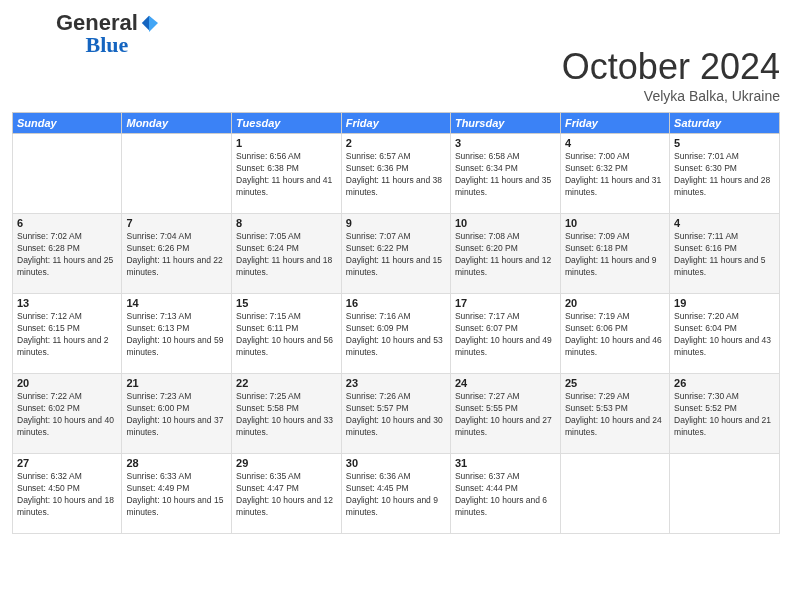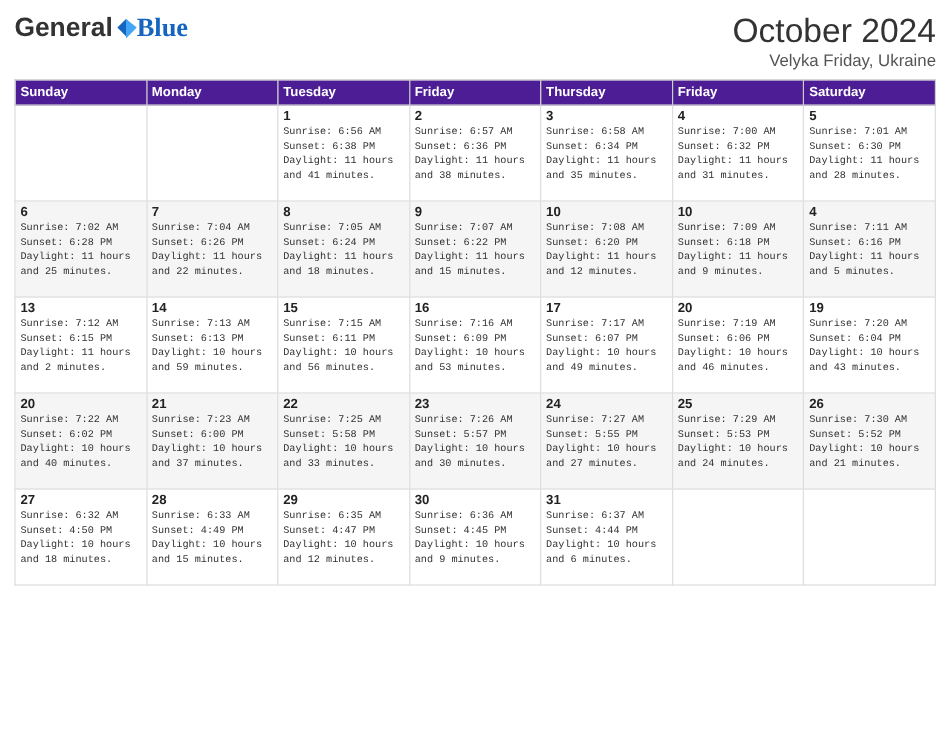--- a/index.html
+++ b/index.html
@@ -17,63 +17,66 @@
       background: #fff;
     }
     .header {
       display: flex;
       justify-content: space-between;
       align-items: flex-start;
       margin-bottom: 8px;
     }
     .logo {
       display: flex;
-      flex-direction: row;
-      align-items: flex-end;
+      flex-direction: column;
+      align-items: center;
+      margin-left: 44px;
     }
     .logo-text {
       font-size: 22px;
       font-weight: bold;
       color: #333;
       display: flex;
       align-items: center;
     }
     .logo-general {
       color: #333;
     }
     .logo-icon {
       width: 18px;
       height: 18px;
       margin-left: 2px;
     }
     .title-section {
       text-align: right;
     }
     .month-title {
-      font-size: 28px;
+      font-size: 36px;
       color: #333;
       font-weight: normal;
+      margin-top: 36px;
     }
     .subtitle {
       font-size: 14px;
       color: #555;
     }
     .calendar {
       width: 100%;
       border-collapse: collapse;
       font-size: 9px;
     }
     .calendar th {
-      background-color: #4c1d95;
+      background-color: #3b82f6;
       color: #fff;
       padding: 4px 4px;
       text-align: left;
       font-size: 11px;
       font-weight: bold;
       border: 1px solid #ccc;
+      font-style: italic;
     }
     .calendar td {
       vertical-align: top;
       border: 1px solid #ddd;
       padding: 3px 4px;
       width: 113px;
       height: 80px;
       background: #fff;
     }
     .calendar tr:nth-child(even) td {
@@ -82,21 +85,20 @@
     .day-number {
       font-size: 11px;
       font-weight: bold;
       color: #222;
       margin-bottom: 2px;
     }
     .day-info {
       font-size: 8.5px;
       color: #333;
       line-height: 1.4;
-      font-family: Liberation Mono, monospace;
     }
     .empty {
       background: #fff !important;
     }
   </style>
 </head>
 <body>
 
 <div class="page">
   <div class="header">
@@ -105,21 +107,21 @@
         <span class="logo-general">General</span>
         <svg class="logo-icon" viewBox="0 0 20 20">
           <polygon points="10,2 18,10 10,18 2,10" fill="#1565c0"></polygon>
           <polygon points="10,2 20,10 10,20" fill="#42a5f5"></polygon>
         </svg>
       </div>
       <div style="font-size:22px; font-weight:bold; color:#1565c0; margin-top:-4px;font-family:Liberation Serif, serif;">Blue</div>
     </div>
     <div class="title-section">
       <div class="month-title">October 2024</div>
-      <div class="subtitle">Velyka Friday, Ukraine</div>
+      <div class="subtitle">Velyka Balka, Ukraine</div>
     </div>
   </div>
 
   <table class="calendar">
     <thead>
       <tr>
 
       <th>Sunday</th>
           <th>Monday</th>
           <th>Tuesday</th>

